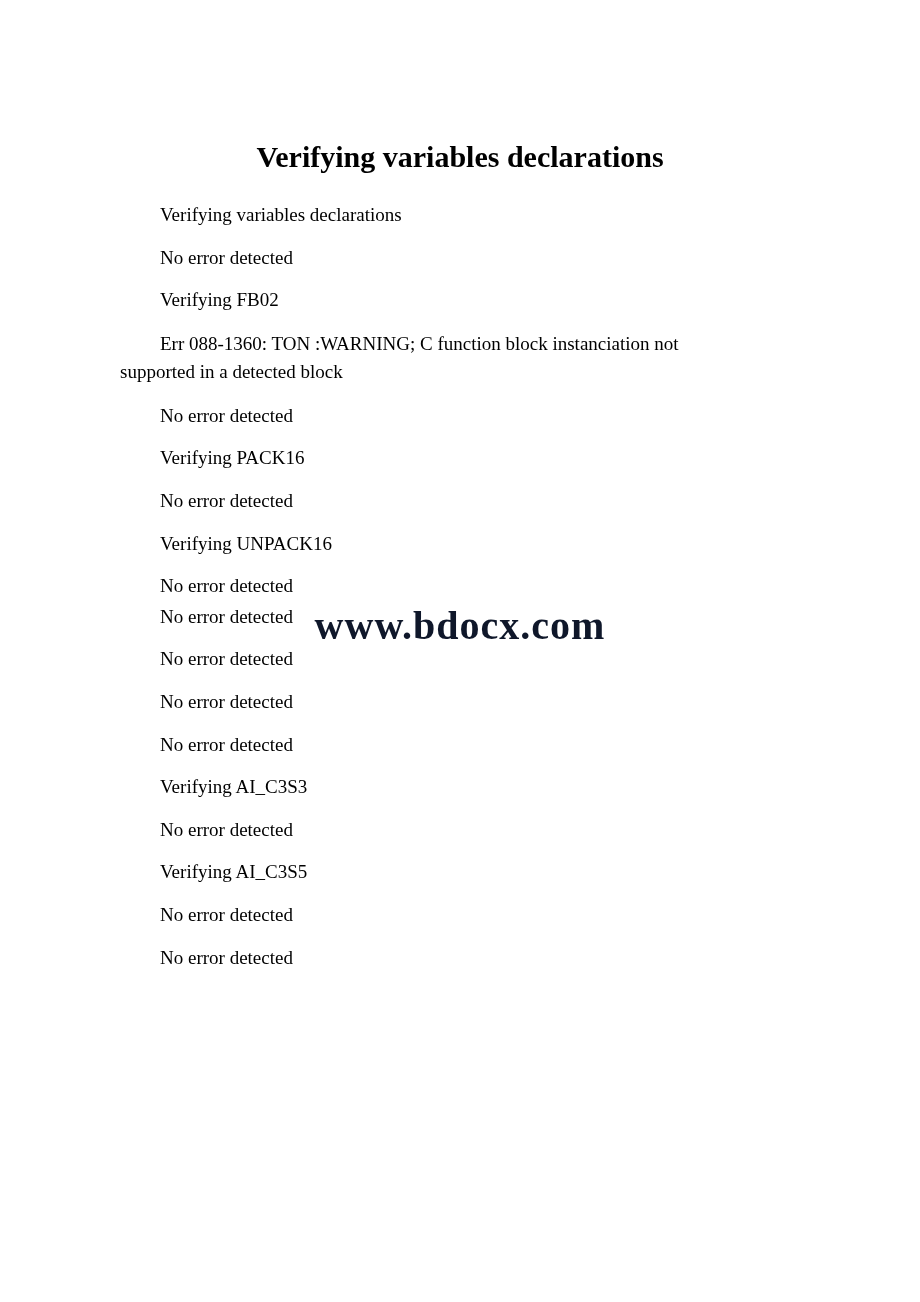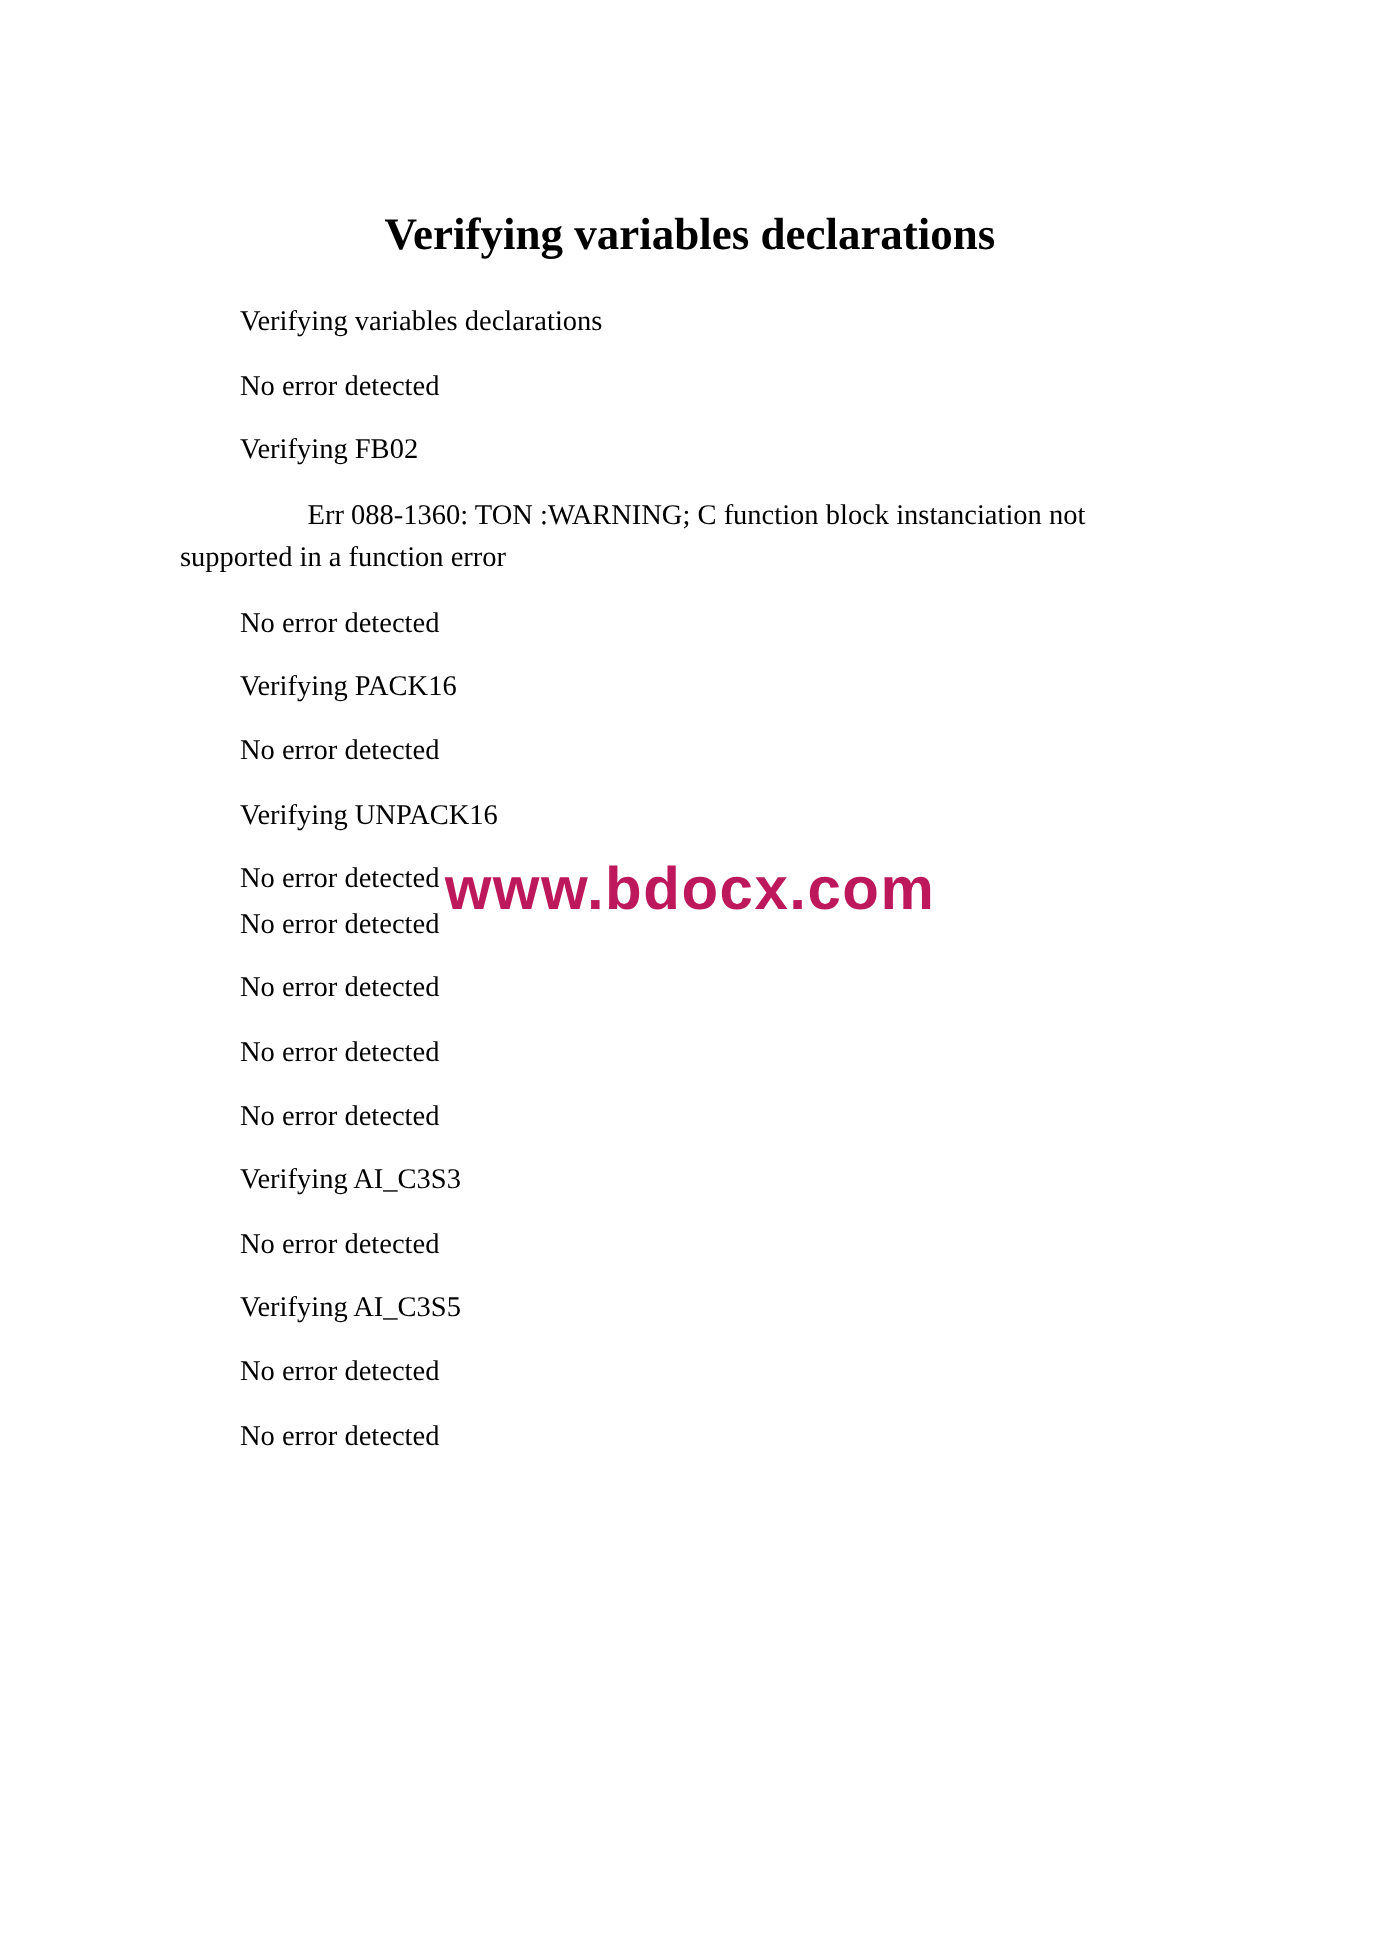--- a/index.html
+++ b/index.html
@@ -26,46 +26,45 @@
       font-size: 19px;
       line-height: 1.4;
       margin-left: 40px;
       margin-bottom: 16px;
     }
     .narrow {
       margin-bottom: 4px;
     }
     .watermark {
       position: absolute;
-      top: 571px;
+      top: 602px;
       left: 0;
       right: 0;
       text-align: center;
-      font-family: Liberation Sans, sans-serif;
+      font-family: Liberation Serif, serif;
       font-size: 40px;
       font-weight: bold;
-      color: #be185d;
+      color: #0f172a;
       letter-spacing: 1px;
       pointer-events: none;
       z-index: 0;
     }
     .content {
       position: relative;
       z-index: 1;
     }
     .err-wrapper {
       margin-left: 40px;
       margin-right: 0;
       margin-bottom: 16px;
     }
     .err-text {
       font-size: 19px;
       line-height: 1.5;
       text-indent: 0;
-      margin-left: 45px;
     }
     .err-first {
       display: block;
     }
     .err-second {
       display: block;
       margin-left: -40px;
     }
   </style>
 </head>
@@ -75,21 +74,21 @@
 
 <div class="content">
   <h1 class="title">Verifying variables declarations</h1>
 
   <p class="line">Verifying variables declarations</p>
   <p class="line">No error detected</p>
   <p class="line">Verifying FB02</p>
 
   <div class="err-wrapper">
     <span class="err-text err-first">Err 088-1360: TON :WARNING; C function block instanciation not</span>
-    <span class="err-text err-second">supported in a function error</span>
+    <span class="err-text err-second">supported in a detected block</span>
   </div>
 
   <p class="line">No error detected</p>
   <p class="line">Verifying PACK16</p>
   <p class="line">No error detected</p>
   <p class="line">Verifying UNPACK16</p>
   <p class="line narrow">No error detected</p>
   <p class="line">No error detected</p>
   <p class="line">No error detected</p>
   <p class="line">No error detected</p>

